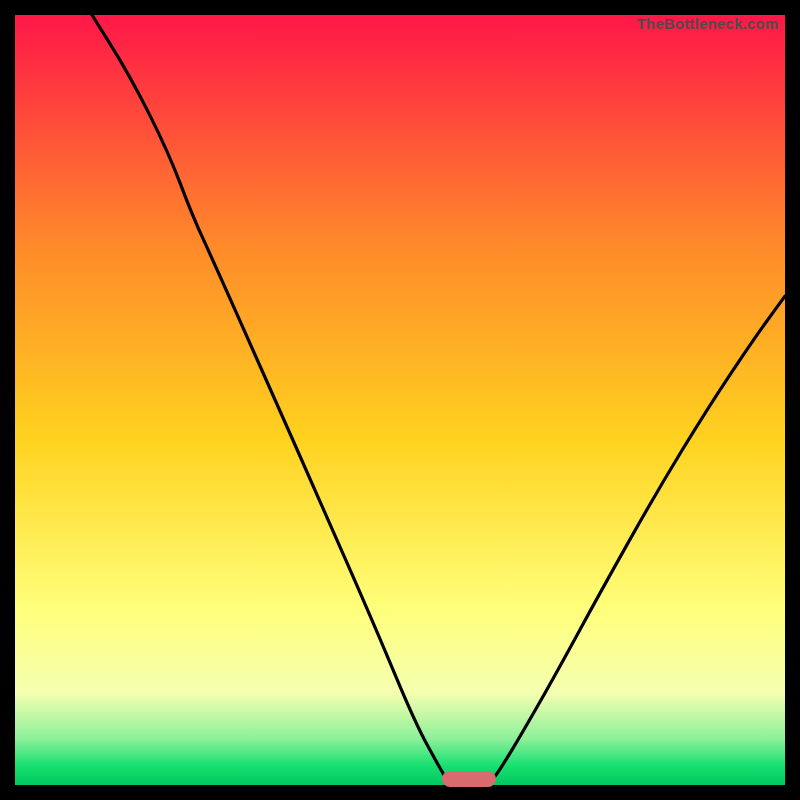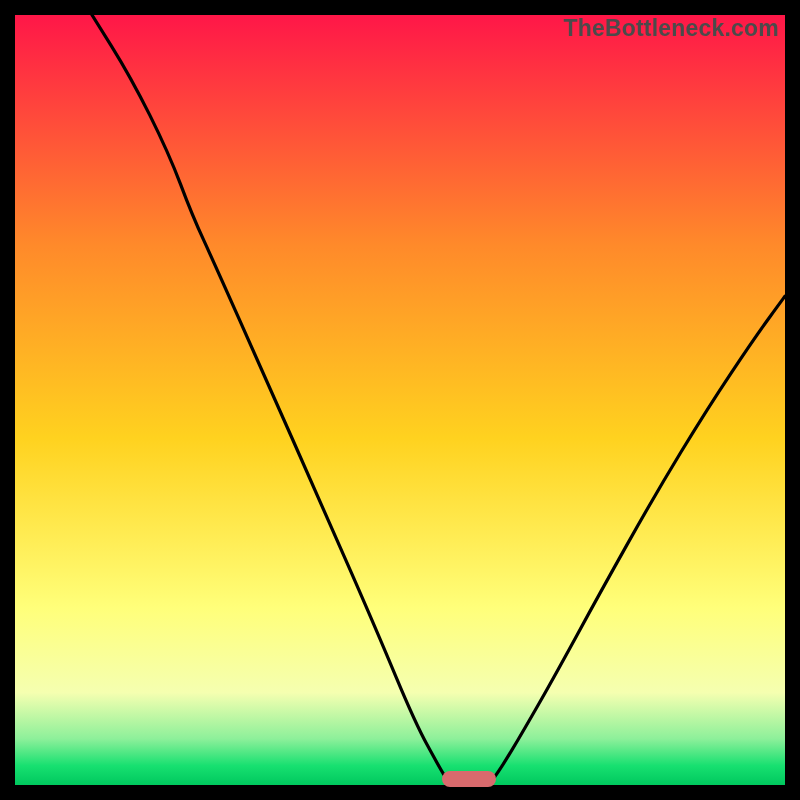--- a/index.html
+++ b/index.html
@@ -30,21 +30,21 @@
     position: absolute;
     left: 0;
     top: 0;
     width: 100%;
     height: 100%;
   }
   .watermark {
     position: absolute;
     top: 0px;
     right: 6px;
-    font-size: 23px;
+    font-size: 15px;
     font-weight: 600;
     color: #4b4b4b;
     letter-spacing: 0.2px;
     user-select: none;
     text-align: right;
   }
   .curve-svg {
     position: absolute;
     left: 0;
     top: 0;

